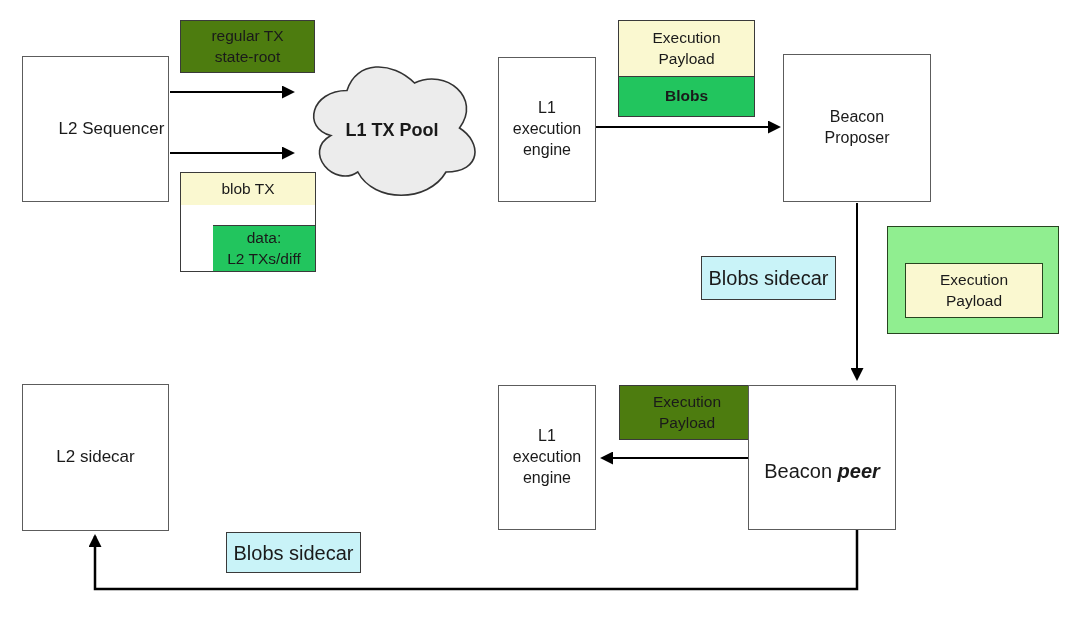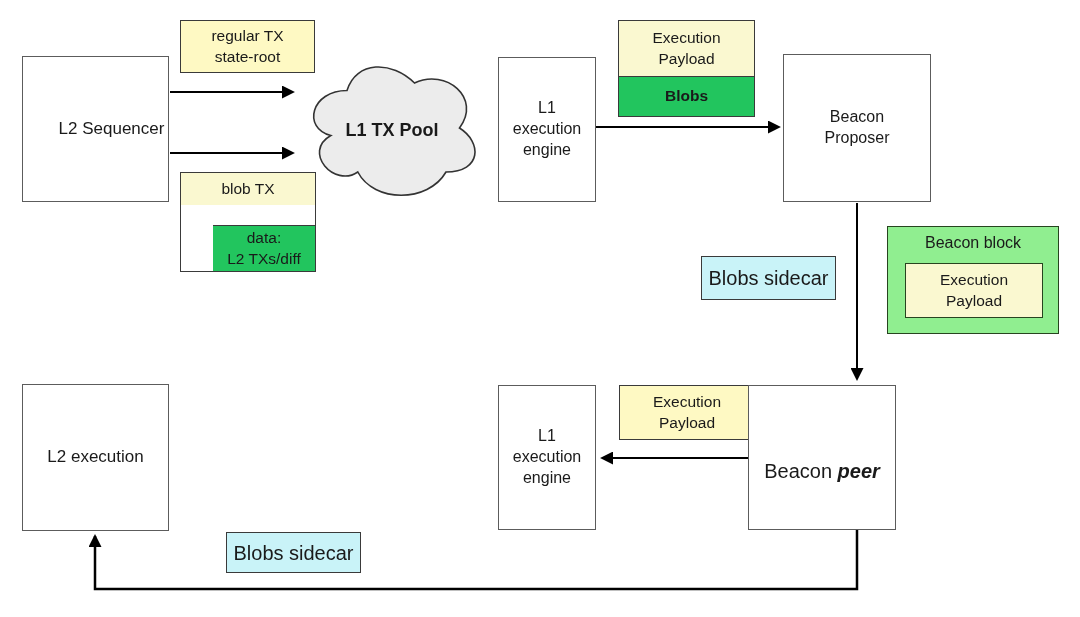--- a/index.html
+++ b/index.html
@@ -40,21 +40,21 @@
     justify-content: center;
     text-align: center;
     white-space: pre-line;
     box-sizing: border-box;
     font-size: 15.5px;
     line-height: 1.3;
   }
   .seg.yellow { background: #faf8d0; }
   .seg.cyan   { background: #22c55e; border-top: 1.2px solid #3a3a3a; }
   .label-yellow {
-    background: #fef9c3;
+    background: #4d7c0f;
     border: 1.2px solid #3a3a3a;
     font-size: 15.5px;
   }
   .label-cyan {
     background: #c9f3f8;
     border: 1.2px solid #3a3a3a;
     font-size: 20px;
     font-weight: normal;
     margin-left: 9px;
   }
@@ -159,35 +159,34 @@
 Payload</div>
     <div class="seg cyan bold" style="flex:1;">Blobs</div>
   </div>
 
   <div class="node whitebox" style="left:783px; top:54px; width:148px; height:148px; font-size:16px;">Beacon
 Proposer</div>
 
   <div class="node label-cyan" style="left:692px; top:256px; width:135px; height:44px;">Blobs sidecar</div>
 
   <div id="beacon-block">
-    <div class="bb-title">Beacon block</div>
     <div class="bb-inner">Execution
 Payload</div>
   </div>
 
   <div class="node whitebox" style="left:498px; top:385px; width:98px; height:145px; font-size:16px;">L1
 execution
 engine</div>
 
   <div class="node label-yellow" style="left:619px; top:385px; width:136px; height:55px;">Execution
 Payload</div>
 
   <div class="node whitebox" style="left:748px; top:385px; width:148px; height:145px; font-size:20px;">
     <span>
       <span>Beacon </span><span class="em-peer">peer</span>
     </span>
   </div>
 
-  <div class="node whitebox" style="left:22px; top:384px; width:147px; height:147px;">L2 execution</div>
+  <div class="node whitebox" style="left:22px; top:384px; width:147px; height:147px;">L2 sidecar</div>
 
   <div class="node label-cyan" style="left:217px; top:532px; width:135px; height:41px;">Blobs sidecar</div>
 
 </div>
 
 </body></html>

